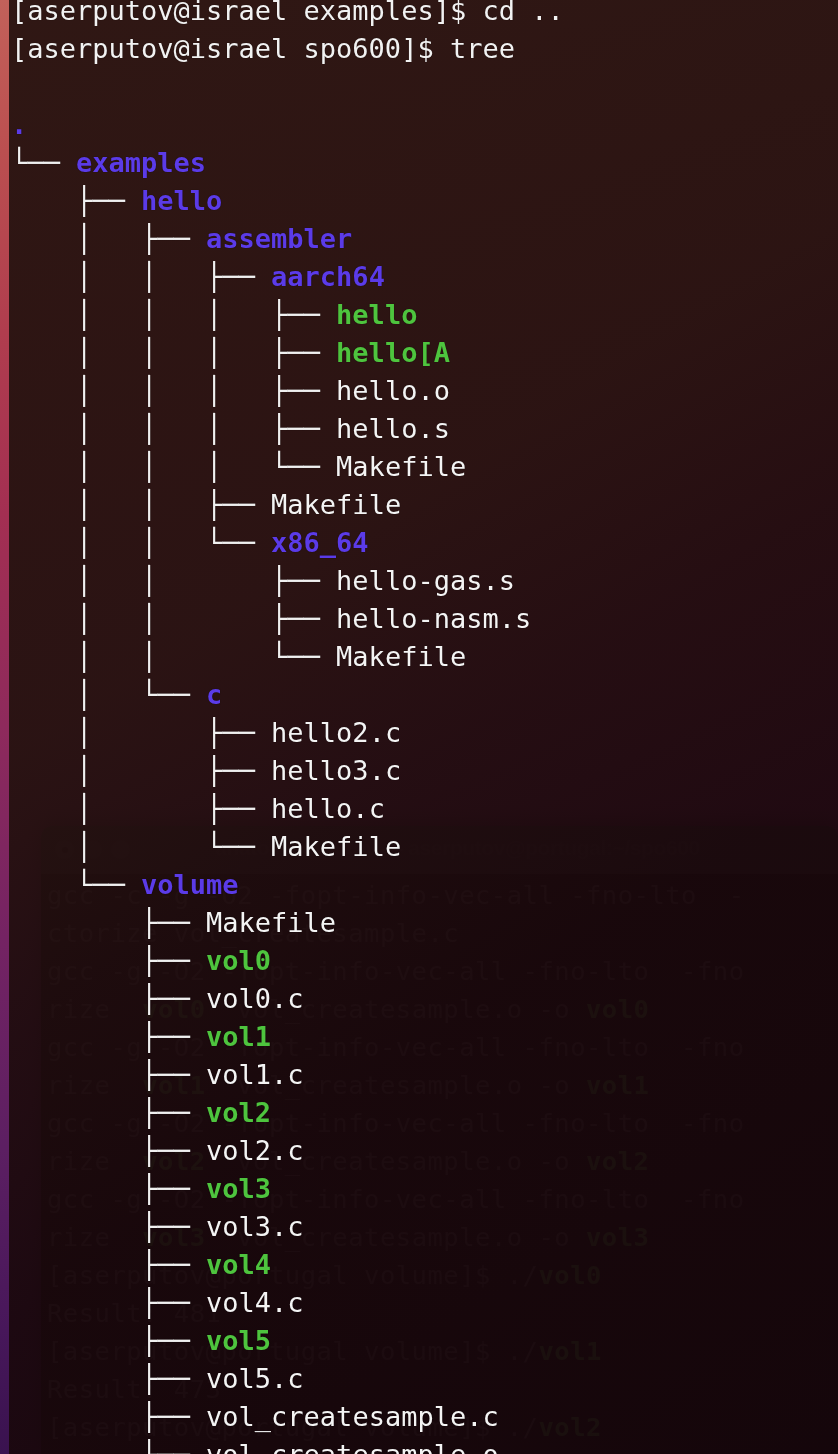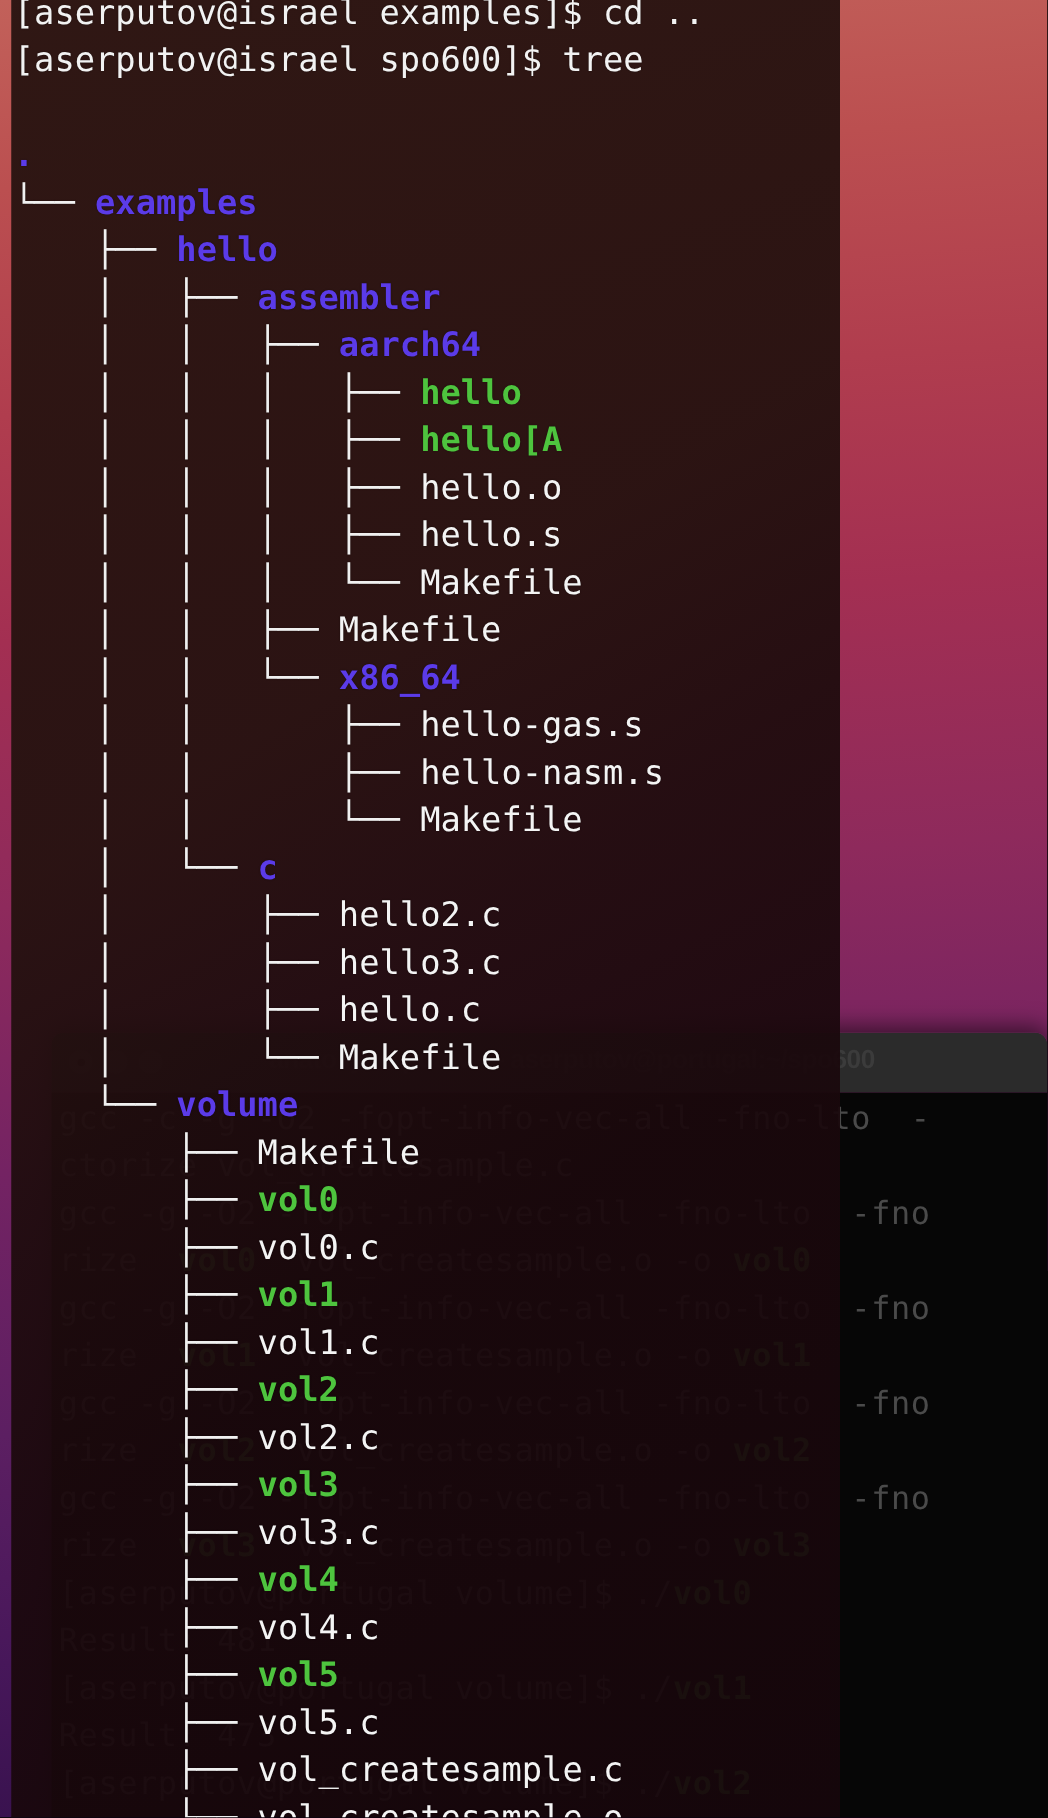--- a/index.html
+++ b/index.html
@@ -108,21 +108,21 @@
     white-space: pre;
     letter-spacing: 0.5px;
   }
   #bg-lines .hl { color: #3d8a32; font-weight: bold; }
 
   
   #fg-term {
     position: absolute;
     left: 9px;
     top: 0;
-    width: 663px;
+    width: 829px;
     height: 1454px;
     overflow: hidden;
     background:
       linear-gradient(147deg,
         rgba(41,20,17,0.955) 0%,
         rgba(38,18,16,0.955) 38%,
         rgba(31,12,14,0.945) 52%,
         rgba(26,8,12,0.935) 66%,
         rgba(22,6,11,0.93) 100%);
   }

